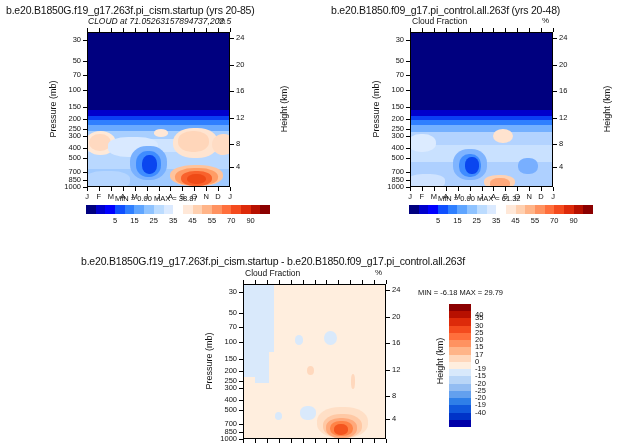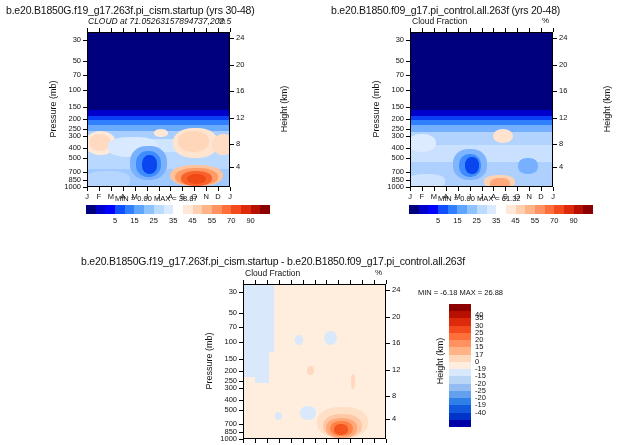--- a/index.html
+++ b/index.html
@@ -96,21 +96,21 @@
     font-size:7.5px;
     color:#111;
     white-space:nowrap;
   }
 </style>
 </head>
 <body>
 
 <div class="panel">
 
-  <div class="title" style="left:6px;top:4px;">b.e20.B1850G.f19_g17.263f.pi_cism.startup (yrs 30-48)</div>
+  <div class="title" style="left:6px;top:4px;">b.e20.B1850G.f19_g17.263f.pi_cism.startup (yrs 20-85)</div>
 
   <div class="subtitle" style="left:88px;top:16px;font-style:italic;">CLOUD at 71.05263157894737,202.5</div>
 
   <div class="unit" style="left:218px;top:16px;">%</div>
 
   <div class="plotbox" id="box1" style="left:87px;top:32px;width:143px;height:155px;">
     <div class="field">
 
       <div style="left:0;top:0;width:100%;height:52%;background:#00007f;"></div>
       <div style="left:0;top:50%;width:100%;height:5%;background:#0000cd;"></div>
@@ -209,21 +209,21 @@
       <div style="left:76%;top:58%;width:3%;height:10%;background:#ffd8bd;border-radius:40%;"></div>
 
       <div style="left:52%;top:80%;width:36%;height:20%;background:#ffdfc6;border-radius:45%;"></div>
       <div style="left:56%;top:84%;width:28%;height:16%;background:#ffc8a4;border-radius:45%;"></div>
       <div style="left:58%;top:87%;width:22%;height:13%;background:#ffa87a;border-radius:45%;"></div>
       <div style="left:61%;top:89%;width:16%;height:10%;background:#ff8347;border-radius:45%;"></div>
       <div style="left:64%;top:91%;width:10%;height:7%;background:#f4551f;border-radius:45%;"></div>
     </div>
   </div>
 
-  <div class="minmax" style="left:418px;top:288px;">MIN =   -6.18 MAX =   26.88</div>
+  <div class="minmax" style="left:418px;top:288px;">MIN =   -6.18 MAX =   29.79</div>
 </div>
 
 <div class="minmax" style="left:115px;top:194px;">MIN =    0.00 MAX =   38.87</div>
 
 <div class="minmax" style="left:438px;top:194px;text-align:right;">MIN =    0.00 MAX =   61.32</div>
 
 <div class="cbar-h" id="cbar1" style="left:86px;top:205px;width:184px;height:9px;">
     <span style="background: rgb(0, 0, 127); flex: 1 1 0px;"></span>
     <span style="background: rgb(0, 0, 205); flex: 1 1 0px;"></span>
     <span style="background: rgb(0, 0, 255); flex: 1 1 0px;"></span>

